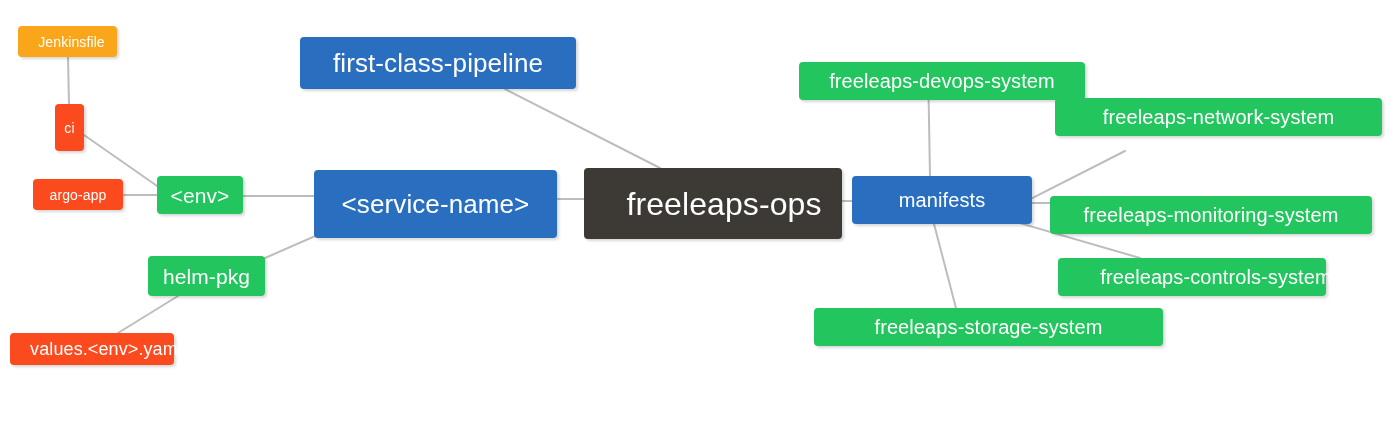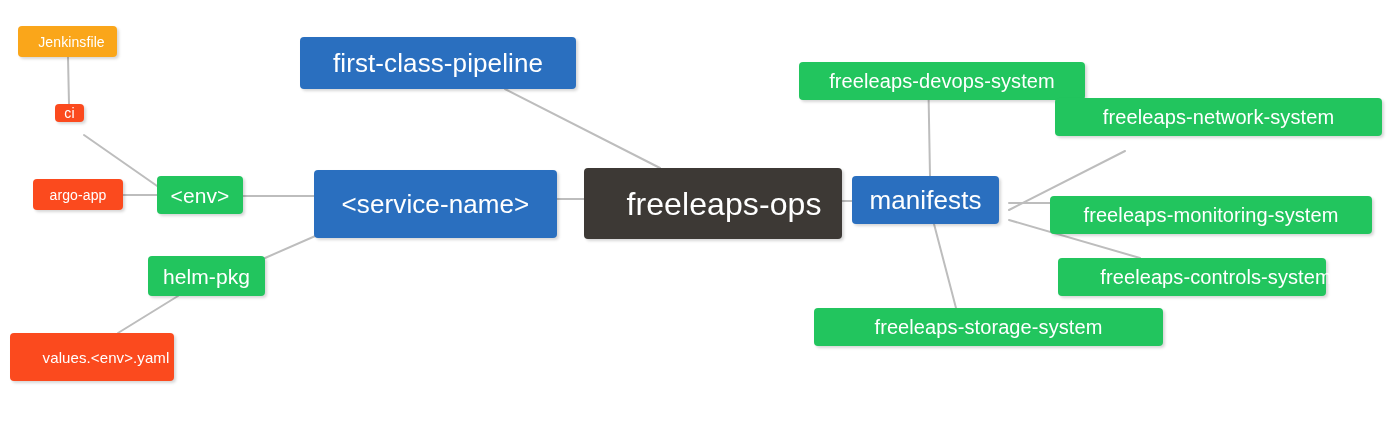--- a/index.html
+++ b/index.html
@@ -68,28 +68,28 @@
       <line x1="505" y1="89" x2="660" y2="168" stroke="#bdbdbd"></line>
       <line x1="842" y1="201" x2="852" y2="201" stroke="#bdbdbd"></line>
       <line x1="930" y1="176" x2="928" y2="64" stroke="#bdbdbd"></line>
       <line x1="1009" y1="210" x2="1125" y2="151" stroke="#bdbdbd"></line>
       <line x1="1009" y1="203" x2="1050" y2="203" stroke="#bdbdbd"></line>
       <line x1="1009" y1="220" x2="1140" y2="258" stroke="#bdbdbd"></line>
       <line x1="934" y1="224" x2="956" y2="308" stroke="#bdbdbd"></line>
     </svg>
   <div id="node-layer">
       <div class="node n-orange" style="left: 18px; top: 26px; width: 99px; height: 31px; font-size: 14px; padding-left: 8px;">Jenkinsfile</div>
-      <div class="node n-red" style="left: 55px; top: 104px; width: 29px; height: 18px; font-size: 14px;">ci</div>
+      <div class="node n-red" style="left: 55px; top: 104px; width: 29px; height: 47px; font-size: 14px;">ci</div>
       <div class="node n-red" style="left: 33px; top: 179px; width: 90px; height: 31px; font-size: 14px;">argo-app</div>
       <div class="node n-green" style="left: 157px; top: 176px; width: 86px; height: 38px; font-size: 21px;">&lt;env&gt;</div>
       <div class="node n-green" style="left: 148px; top: 256px; width: 117px; height: 40px; font-size: 21px;">helm-pkg</div>
-      <div class="node n-red" style="left: 10px; top: 333px; width: 164px; height: 48px; font-size: 15px; padding-left: 28px;">values.&lt;env&gt;.yaml</div>
+      <div class="node n-red" style="left: 10px; top: 333px; width: 164px; height: 32px; font-size: 18px; padding-left: 28px;">values.&lt;env&gt;.yaml</div>
       <div class="node n-blue" style="left: 314px; top: 170px; width: 243px; height: 68px; font-size: 26px;">&lt;service-name&gt;</div>
       <div class="node n-blue" style="left: 300px; top: 37px; width: 276px; height: 52px; font-size: 26px;">first-class-pipeline</div>
       <div class="node n-root" style="left: 584px; top: 168px; width: 258px; height: 71px; font-size: 32px; padding-left: 22px;">freeleaps-ops</div>
-      <div class="node n-blue" style="left: 852px; top: 176px; width: 147px; height: 48px; font-size: 26px;">manifests</div>
+      <div class="node n-blue" style="left: 852px; top: 176px; width: 180px; height: 48px; font-size: 20px;">manifests</div>
       <div class="node n-green" style="left: 799px; top: 26px; width: 286px; height: 38px; font-size: 20px; margin-top: 36px;">freeleaps-devops-system</div>
       <div class="node n-green" style="left: 1055px; top: 98px; width: 327px; height: 38px; font-size: 20px;">freeleaps-network-system</div>
       <div class="node n-green" style="left: 1050px; top: 196px; width: 322px; height: 38px; font-size: 20px;">freeleaps-monitoring-system</div>
       <div class="node n-green" style="left: 1058px; top: 258px; width: 268px; height: 38px; font-size: 20px; padding-left: 48px;">freeleaps-controls-system</div>
       <div class="node n-green" style="left: 814px; top: 308px; width: 349px; height: 38px; font-size: 20px;">freeleaps-storage-system</div>
     </div>
 </div>
 
 </body></html>

